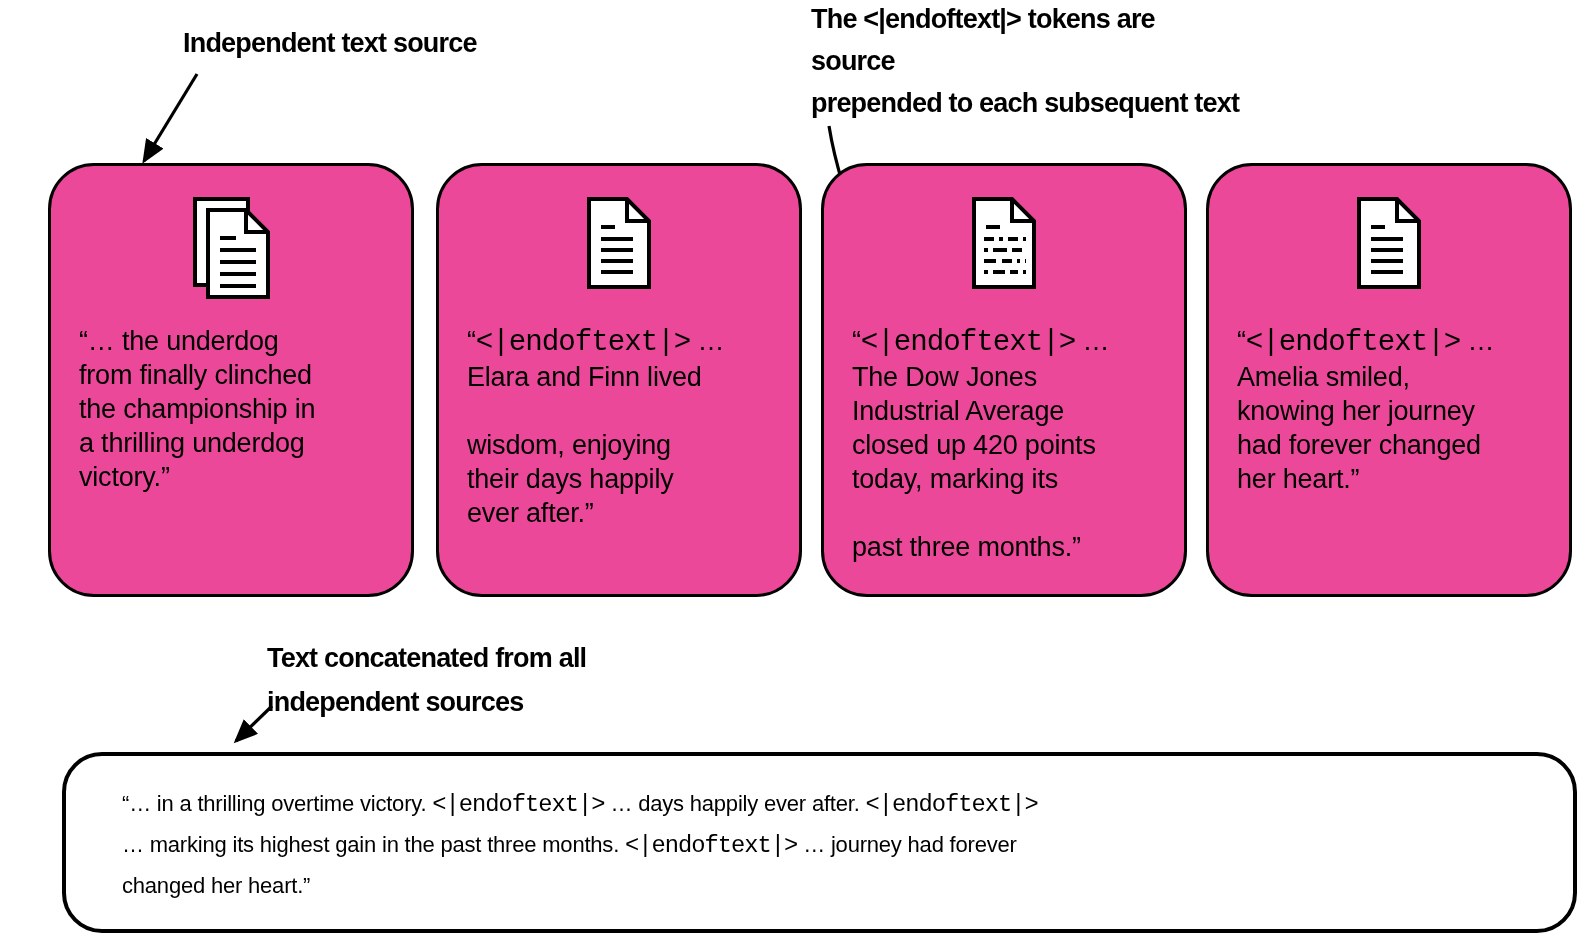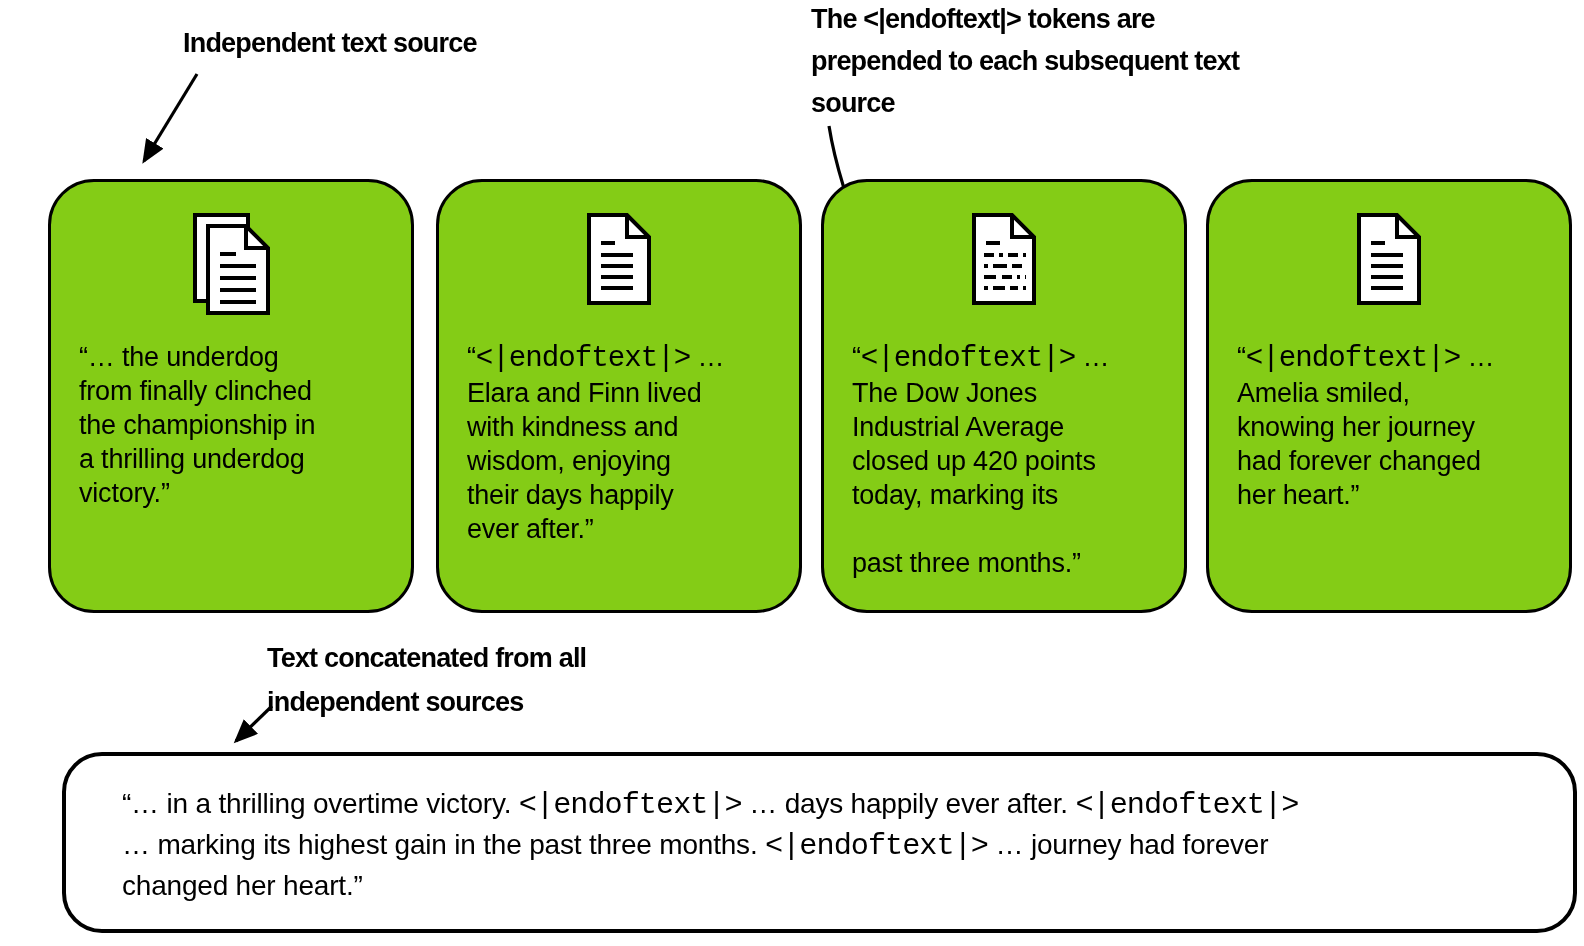--- a/index.html
+++ b/index.html
@@ -14,22 +14,22 @@
   .ann-label {
     position:absolute; font-weight:bold; font-size:27px; line-height:42px;
     letter-spacing:-0.8px; color:#000; white-space:nowrap;
   }
   .ann-label .ln { display:block; }
   #label-independent { left:183px; top:26px; line-height:34px; }
   #label-endoftext   { left:811px; top:-2px; }
   #label-concat      { left:267px; top:636px; line-height:44px; }
 
   .card {
-    position:absolute; top:179px; width:366px; height:434px;
-    background:#84cc16; border:3.5px solid #000; border-radius:46px;
+    position:absolute; top:163px; width:366px; height:434px;
+    background:#ec4899; border:3.5px solid #000; border-radius:46px;
     box-sizing:border-box;
   }
   #card-1 { left:48px;  }
   #card-2 { left:436px; }
   #card-3 { left:821px; }
   #card-4 { left:1206px;}
 
   .icon-wrap { height:106px; margin-top:30px; display:flex; justify-content:center; align-items:flex-start; }
   .doc-icon { stroke:#000; fill:#fff; stroke-width:4; stroke-linecap:butt; }
 
@@ -38,21 +38,21 @@
     letter-spacing:-0.2px; color:#000;
   }
   .mono { font-family:"Liberation Mono","DejaVu Sans Mono",monospace; font-size:1.08em; letter-spacing:-1px; }
 
   .concat-box {
     position:absolute; left:62px; top:752px; width:1515px; height:181px;
     background:#fff; border:4px solid #000; border-radius:40px;
     box-sizing:border-box;
   }
   .concat-text {
-    margin:28px 30px 0 56px; font-size:28px; line-height:40px;
+    margin:28px 30px 0 56px; font-size:22px; line-height:40px;
     letter-spacing:-0.2px; color:#000;
   }
 </style>
 </head>
 <body>
 
 <div class="canvas">
 
   <svg class="arrows" viewBox="0 0 1584 946">
     <defs>
@@ -64,22 +64,22 @@
     <path d="M829,126 Q840,195 886,296" fill="none" stroke="#000" stroke-width="3.2" marker-end="url(#ah)"></path>
     <path d="M272,706 L236,741" fill="none" stroke="#000" stroke-width="3.2" marker-end="url(#ah)"></path>
   </svg>
 
   <div class="ann-label" id="label-independent">
     <span class="ln">Independent text source</span>
   </div>
 
   <div class="ann-label" id="label-endoftext">
     <span class="ln">The &lt;|endoftext|&gt; tokens are</span>
+    <span class="ln">source</span>
     <span class="ln">prepended to each subsequent text</span>
-    <span class="ln">source</span>
   </div>
 
   <div class="ann-label" id="label-concat">
     <span class="ln">Text concatenated from all</span>
     <span class="ln">independent sources</span>
   </div>
 
   <div class="card" id="card-1">
     <div class="icon-wrap">
       <svg class="doc-icon" width="82" height="104" viewBox="0 0 82 104">
@@ -93,21 +93,21 @@
   </div>
 
   <div class="card" id="card-2">
     <div class="icon-wrap">
       <svg class="doc-icon" width="74" height="94" viewBox="0 0 74 94">
         <path d="M7 3 H45 L67 25 V91 H7 Z" fill="#fff"></path>
         <path d="M45 3 V25 H67" fill="none"></path>
         <path d="M19 31 h14 M19 43 h32 M19 54 h32 M19 65 h32 M19 76 h32" fill="none"></path>
       </svg>
     </div>
-    <div class="card-text"><span>“</span><span class="mono">&lt;|endoftext|&gt;</span><span> …</span><br><span>Elara and Finn lived</span><br><span>with kindness and</span><br><span>wisdom, enjoying</span><br><span>their days happily</span><br><span>ever after.”</span></div>
+    <div class="card-text"><span>“</span><span class="mono">&lt;|endoftext|&gt;</span><span> …</span><br><span>Elara and Finn lived</span><br><br><span>wisdom, enjoying</span><br><span>their days happily</span><br><span>ever after.”</span></div>
   </div>
 
   <div class="card" id="card-3">
     <div class="icon-wrap">
       <svg class="doc-icon" width="74" height="94" viewBox="0 0 74 94">
         <path d="M7 3 H45 L67 25 V91 H7 Z" fill="#fff"></path>
         <path d="M45 3 V25 H67" fill="none"></path>
         <path d="M19 31 h14" fill="none"></path>
         <path d="M17 43 h42" fill="none" stroke-dasharray="10 5 4 5"></path>
         <path d="M17 54 h42" fill="none" stroke-dasharray="4 5 14 5 10 5"></path>

